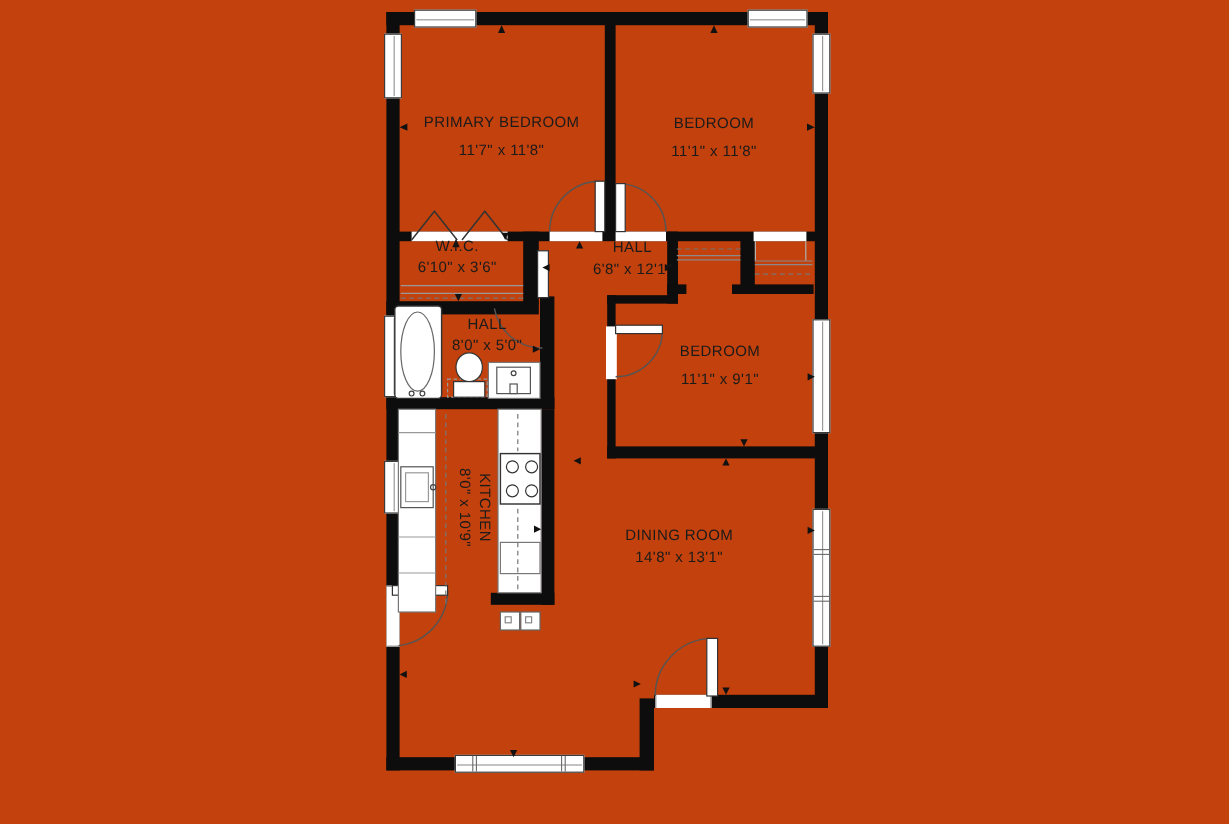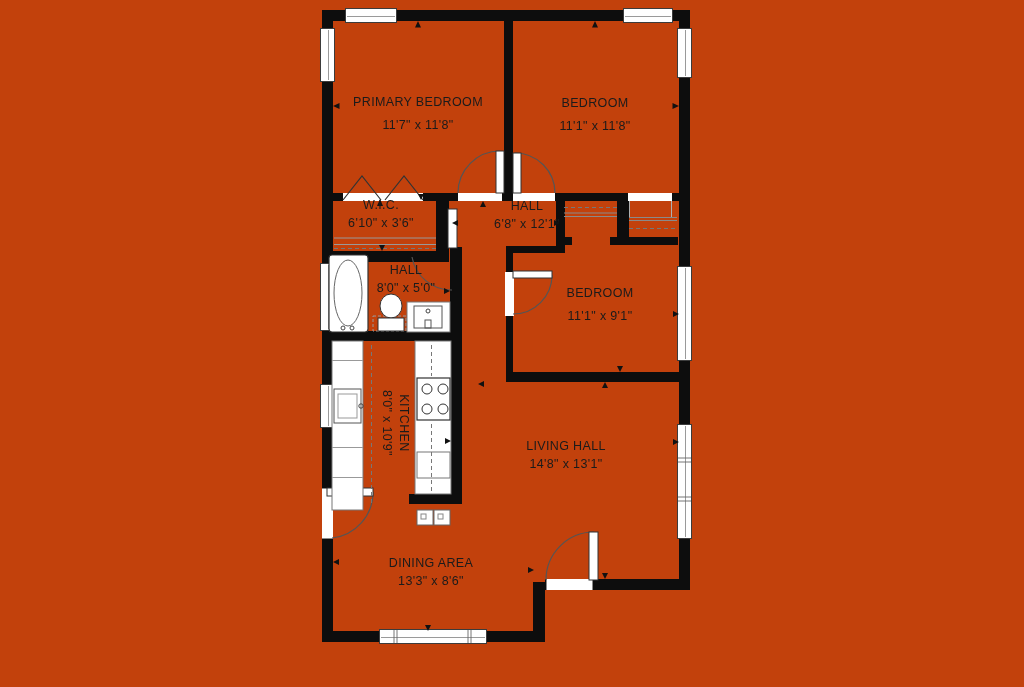--- a/index.html
+++ b/index.html
@@ -220,21 +220,17 @@
   </div>
   <div class="lbl loose" style="left:600px;top:305px;">
     <div class="nm">BEDROOM</div>
     <div class="dm">11'1" x 9'1"</div>
   </div>
   <div class="lbl rot" style="left:395px;top:423px;">
     <div class="nm">KITCHEN</div>
     <div class="dm">8'0" x 10'9"</div>
   </div>
   <div class="lbl" style="left:566px;top:455px;">
-    <div class="nm">LIVING HALL</div>
+    <div class="nm">DINING ROOM</div>
     <div class="dm">14'8" x 13'1"</div>
   </div>
-  <div class="lbl" style="left:431px;top:572px;">
-    <div class="nm">DINING AREA</div>
-    <div class="dm">13'3" x 8'6"</div>
-  </div>
 
 </div>
 
 </body></html>

